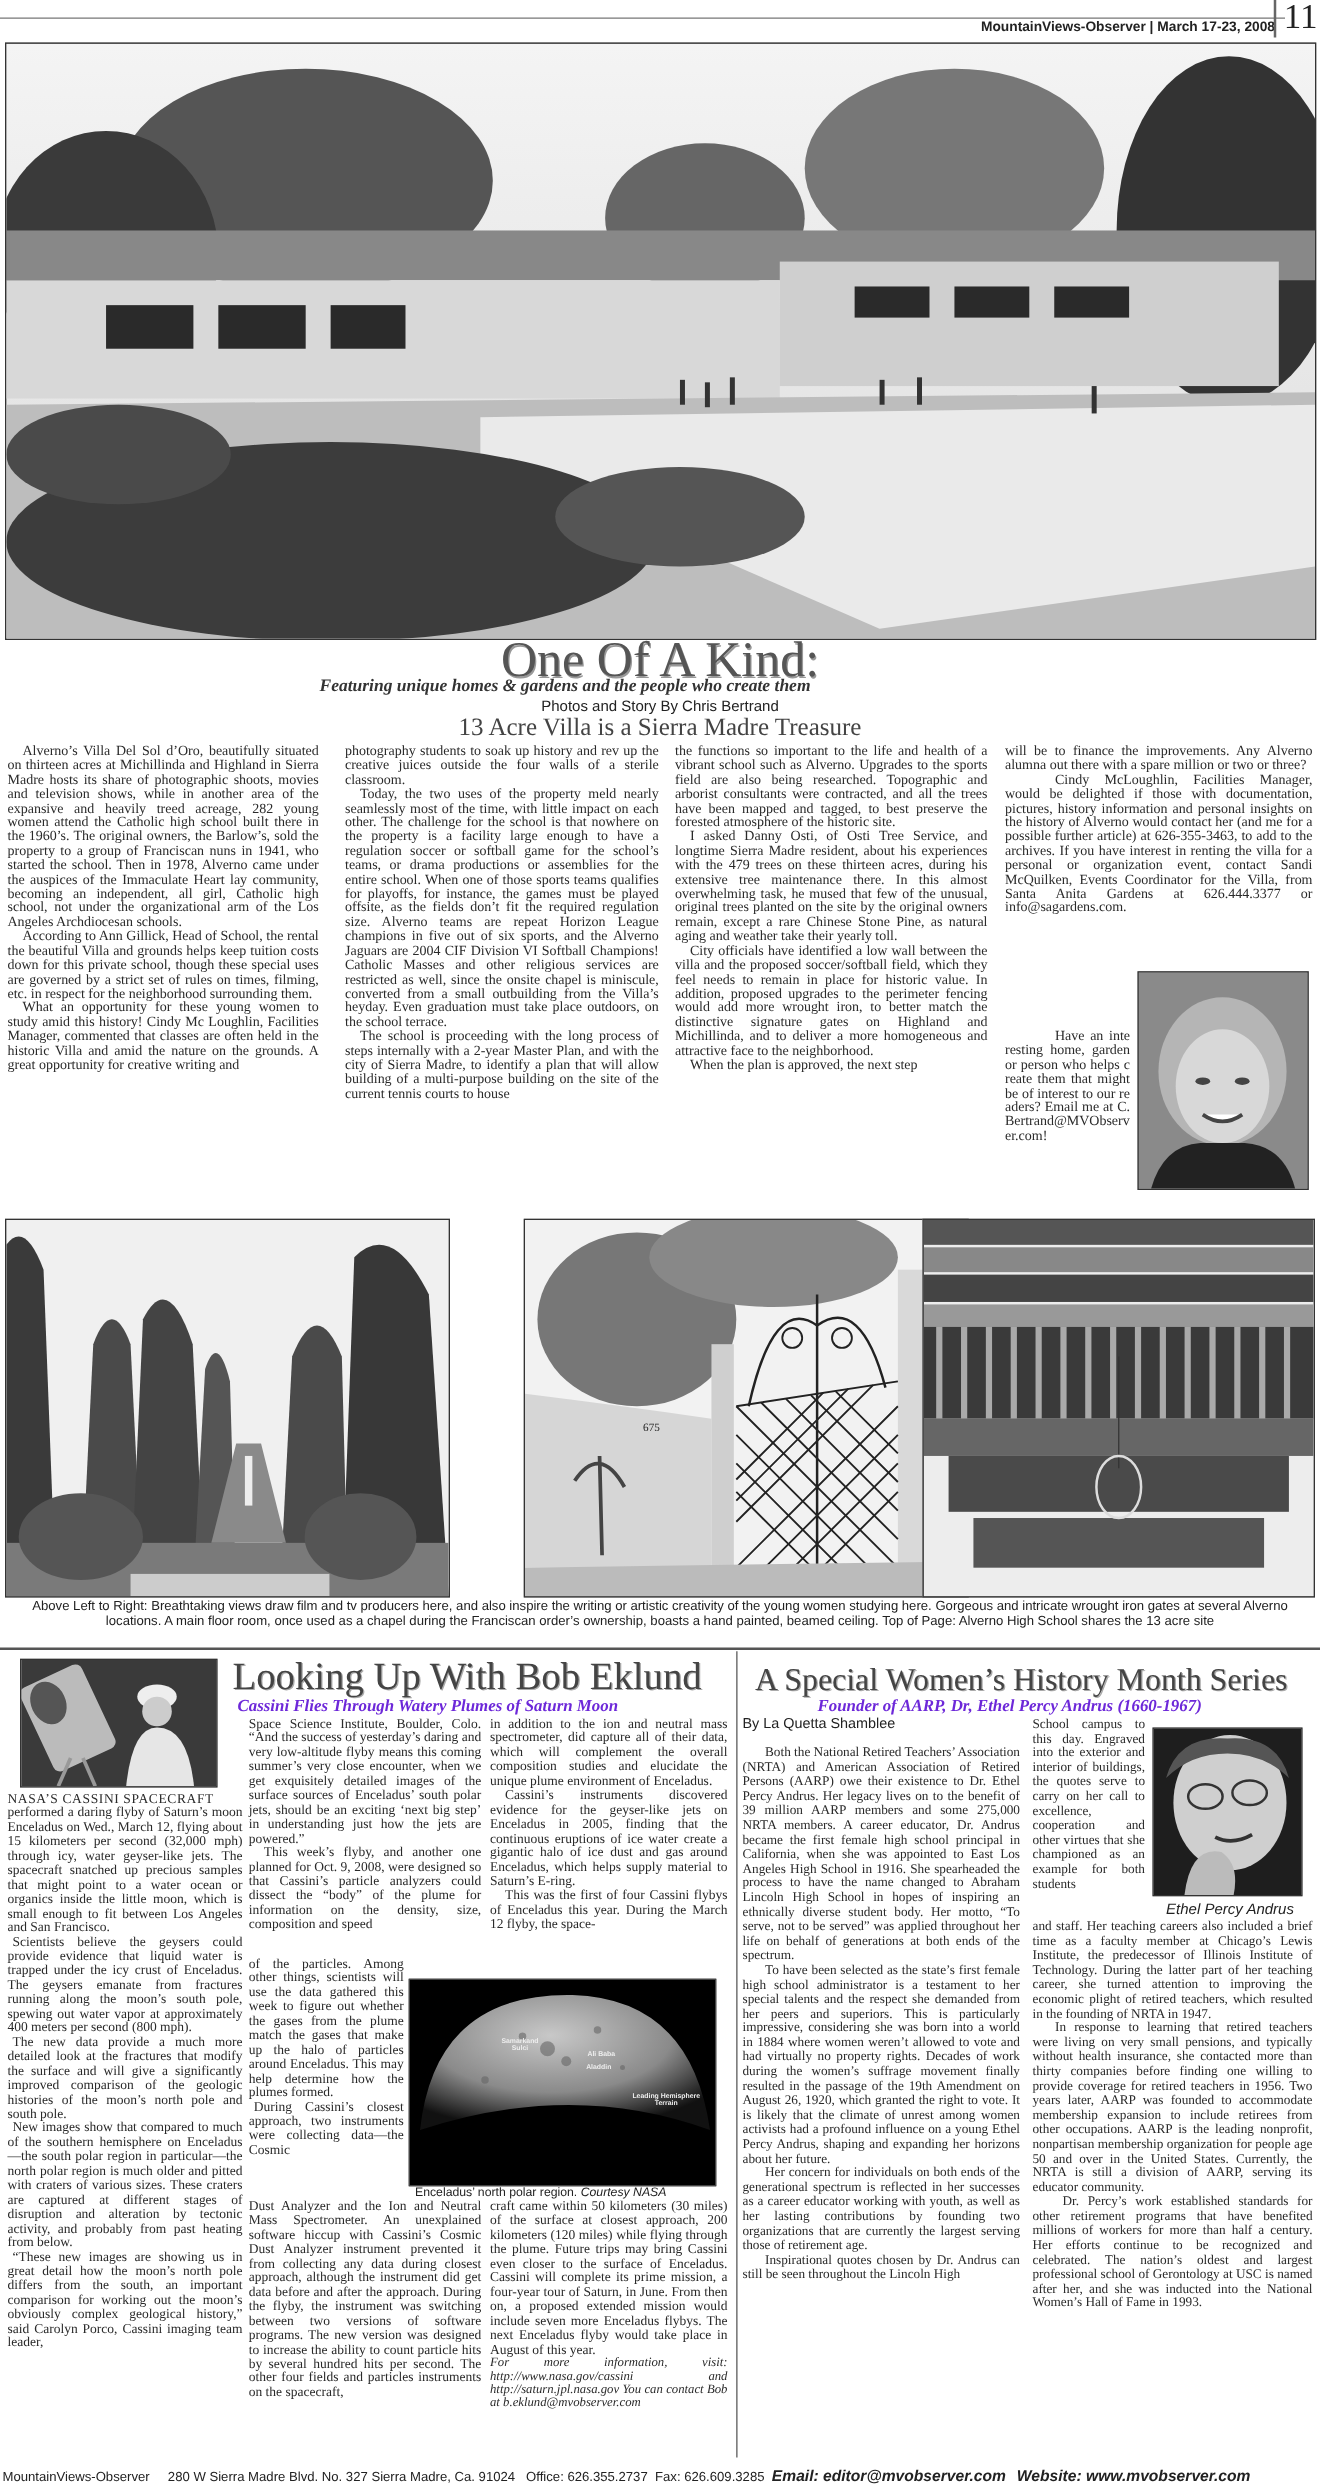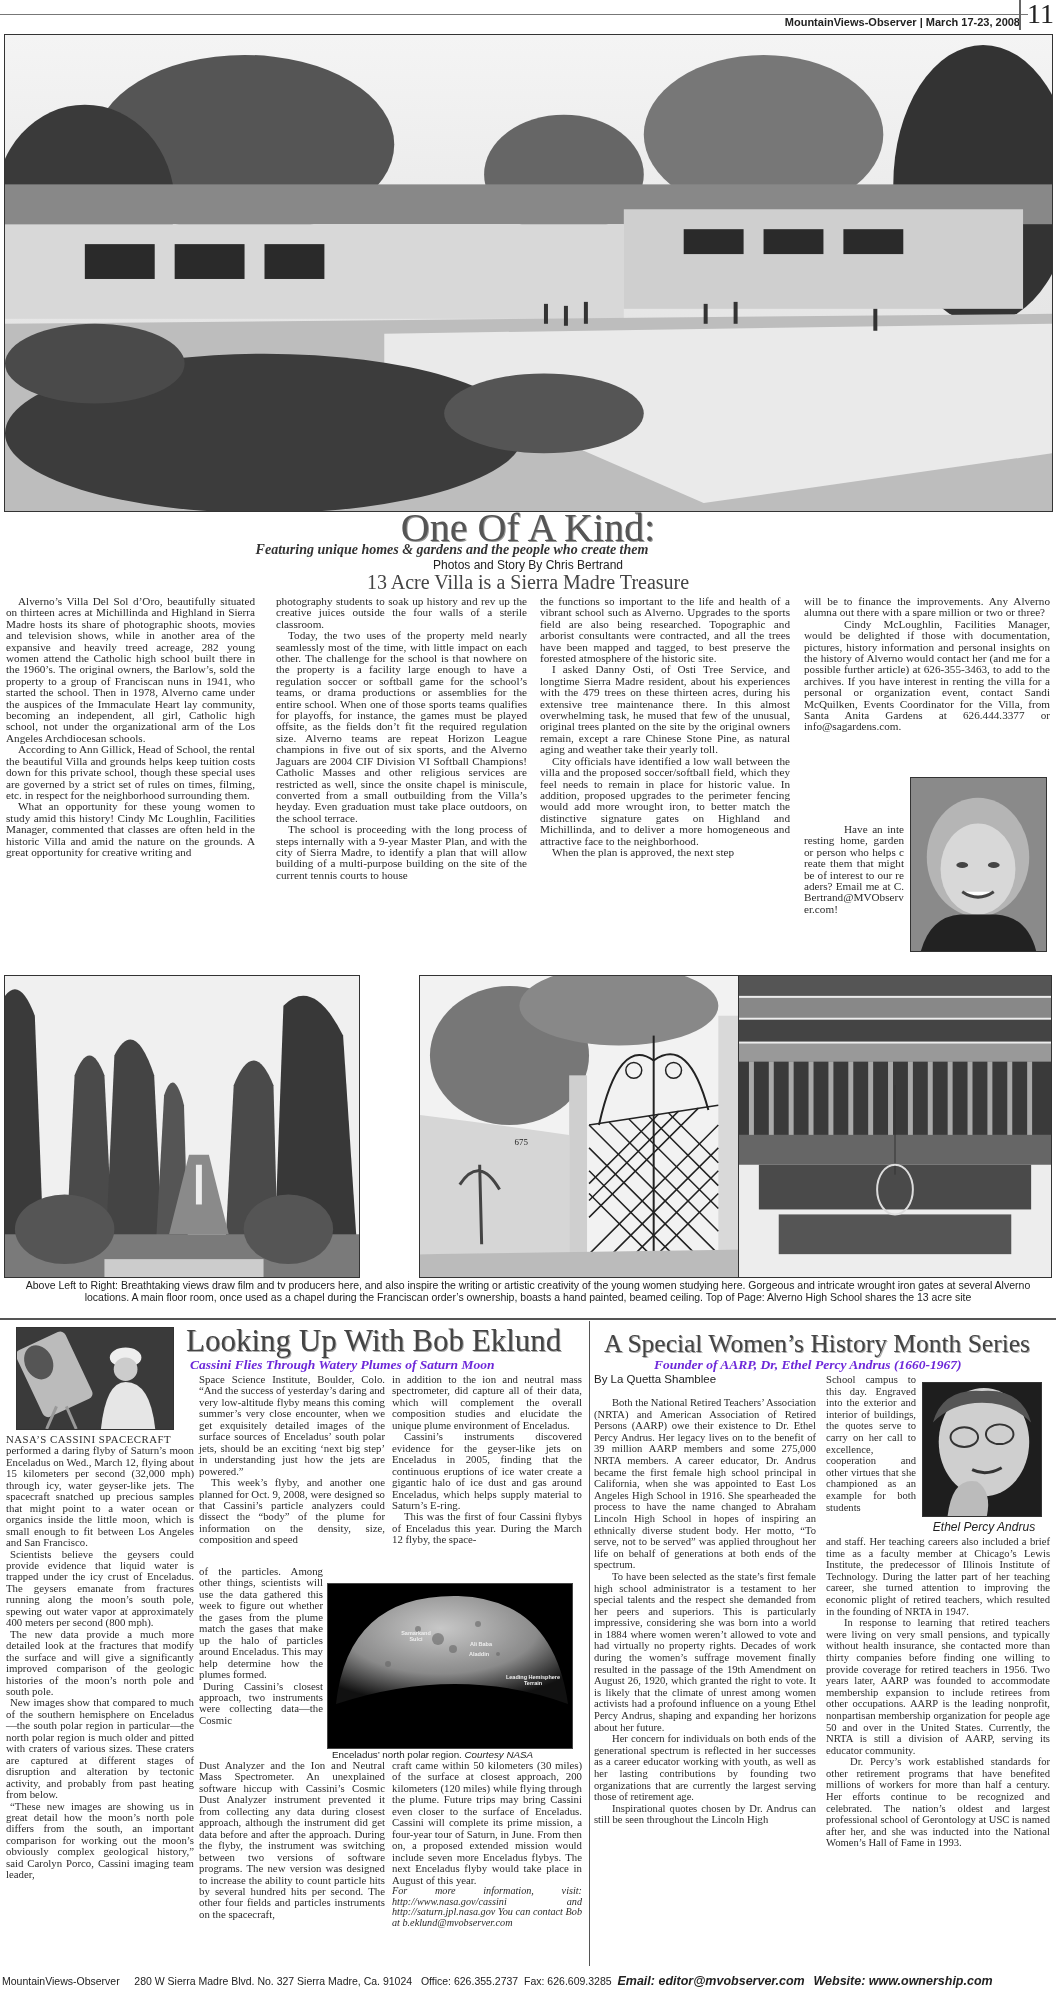--- a/index.html
+++ b/index.html
@@ -83,21 +83,21 @@
 <div class="abs headline-sub">13 Acre Villa is a Sierra Madre Treasure</div>
 
 <div class="abs col" style="left:6px;top:596px;width:249px;">
   <p>Alverno’s Villa Del Sol d’Oro, beautifully situated on thirteen acres at Michillinda and Highland in Sierra Madre hosts its share of photographic shoots, movies and television shows, while in another area of the expansive and heavily treed acreage, 282 young women attend the Catholic high school built there in the 1960’s. The original owners, the Barlow’s, sold the property to a group of Franciscan nuns in 1941, who started the school. Then in 1978, Alverno came under the auspices of the Immaculate Heart lay community, becoming an independent, all girl, Catholic high school, not under the organizational arm of the Los Angeles Archdiocesan schools.</p>
   <p>According to Ann Gillick, Head of School, the rental the beautiful Villa and grounds helps keep tuition costs down for this private school, though these special uses are governed by a strict set of rules on times, filming, etc. in respect for the neighborhood surrounding them.</p>
   <p>What an opportunity for these young women to study amid this history! Cindy Mc Loughlin, Facilities Manager, commented that classes are often held in the historic Villa and amid the nature on the grounds. A great opportunity for creative writing and</p>
 </div>
 <div class="abs col" style="left:276px;top:596px;width:251px;">
   <p style="text-indent:0">photography students to soak up history and rev up the creative juices outside the four walls of a sterile classroom.</p>
   <p>Today, the two uses of the property meld nearly seamlessly most of the time, with little impact on each other. The challenge for the school is that nowhere on the property is a facility large enough to have a regulation soccer or softball game for the school’s teams, or drama productions or assemblies for the entire school. When one of those sports teams qualifies for playoffs, for instance, the games must be played offsite, as the fields don’t fit the required regulation size. Alverno teams are repeat Horizon League champions in five out of six sports, and the Alverno Jaguars are 2004 CIF Division VI Softball Champions! Catholic Masses and other religious services are restricted as well, since the onsite chapel is miniscule, converted from a small outbuilding from the Villa’s heyday. Even graduation must take place outdoors, on the school terrace.</p>
-  <p>The school is proceeding with the long process of steps internally with a 9-year Master Plan, and with the city of Sierra Madre, to identify a plan that will allow building of a multi-purpose building on the site of the current tennis courts to house</p>
+  <p>The school is proceeding with the long process of steps internally with a 2-year Master Plan, and with the city of Sierra Madre, to identify a plan that will allow building of a multi-purpose building on the site of the current tennis courts to house</p>
 </div>
 <div class="abs col" style="left:540px;top:596px;width:250px;">
   <p style="text-indent:0">the functions so important to the life and health of a vibrant school such as Alverno. Upgrades to the sports field are also being researched. Topographic and arborist consultants were contracted, and all the trees have been mapped and tagged, to best preserve the forested atmosphere of the historic site.</p>
   <p>I asked Danny Osti, of Osti Tree Service, and longtime Sierra Madre resident, about his experiences with the 479 trees on these thirteen acres, during his extensive tree maintenance there. In this almost overwhelming task, he mused that few of the unusual, original trees planted on the site by the original owners remain, except a rare Chinese Stone Pine, as natural aging and weather take their yearly toll.</p>
   <p>City officials have identified a low wall between the villa and the proposed soccer/softball field, which they feel needs to remain in place for historic value. In addition, proposed upgrades to the perimeter fencing would add more wrought iron, to better match the distinctive signature gates on Highland and Michillinda, and to deliver a more homogeneous and attractive face to the neighborhood.</p>
   <p>When the plan is approved, the next step</p>
 </div>
 <div class="abs col" style="left:804px;top:596px;width:246px;">
   <p style="text-indent:0">will be to finance the improvements. Any Alverno alumna out there with a spare million or two or three?</p>
   <p style="text-indent:40px">Cindy McLoughlin, Facilities Manager, would be delighted if those with documentation, pictures, history information and personal insights on the history of Alverno would contact her (and me for a possible further article) at 626-355-3463, to add to the archives. If you have interest in renting the villa for a personal or organization event, contact Sandi McQuilken, Events Coordinator for the Villa, from Santa Anita Gardens at 626.444.3377 or info@sagardens.com.</p>
@@ -305,14 +305,14 @@
   <p style="text-indent:18px">In response to learning that retired teachers were living on very small pensions, and typically without health insurance, she contacted more than thirty companies before finding one willing to provide coverage for retired teachers in 1956.  Two years later, AARP was founded to accommodate membership expansion to include retirees from other occupations.  AARP is the leading nonprofit, nonpartisan membership organization for people age 50 and over in the United States.  Currently, the NRTA is still a division of AARP, serving its educator community.</p>
   <p style="text-indent:24px">Dr. Percy’s work established standards for other retirement programs that have benefited millions of workers for more than half a century.  Her efforts continue to be recognized and celebrated.  The nation’s oldest and largest professional school of Gerontology at USC is named after her, and she was inducted into the National Women’s Hall of Fame in 1993.</p>
 </div>
 
 <div class="abs footer">
   <span>MountainViews-Observer</span>&nbsp;&nbsp;&nbsp;&nbsp;
   <span>280 W Sierra Madre Blvd.  No. 327   Sierra Madre, Ca.  91024</span>&nbsp;&nbsp;
   <span>Office:  626.355.2737</span>&nbsp;
   <span>Fax:  626.609.3285</span>&nbsp;
   <span class="email">Email:  editor@mvobserver.com</span>&nbsp;&nbsp;
-  <span class="email">Website:  www.ownership.com</span>
+  <span class="email">Website:  www.mvobserver.com</span>
 </div>
 
 </body></html>

